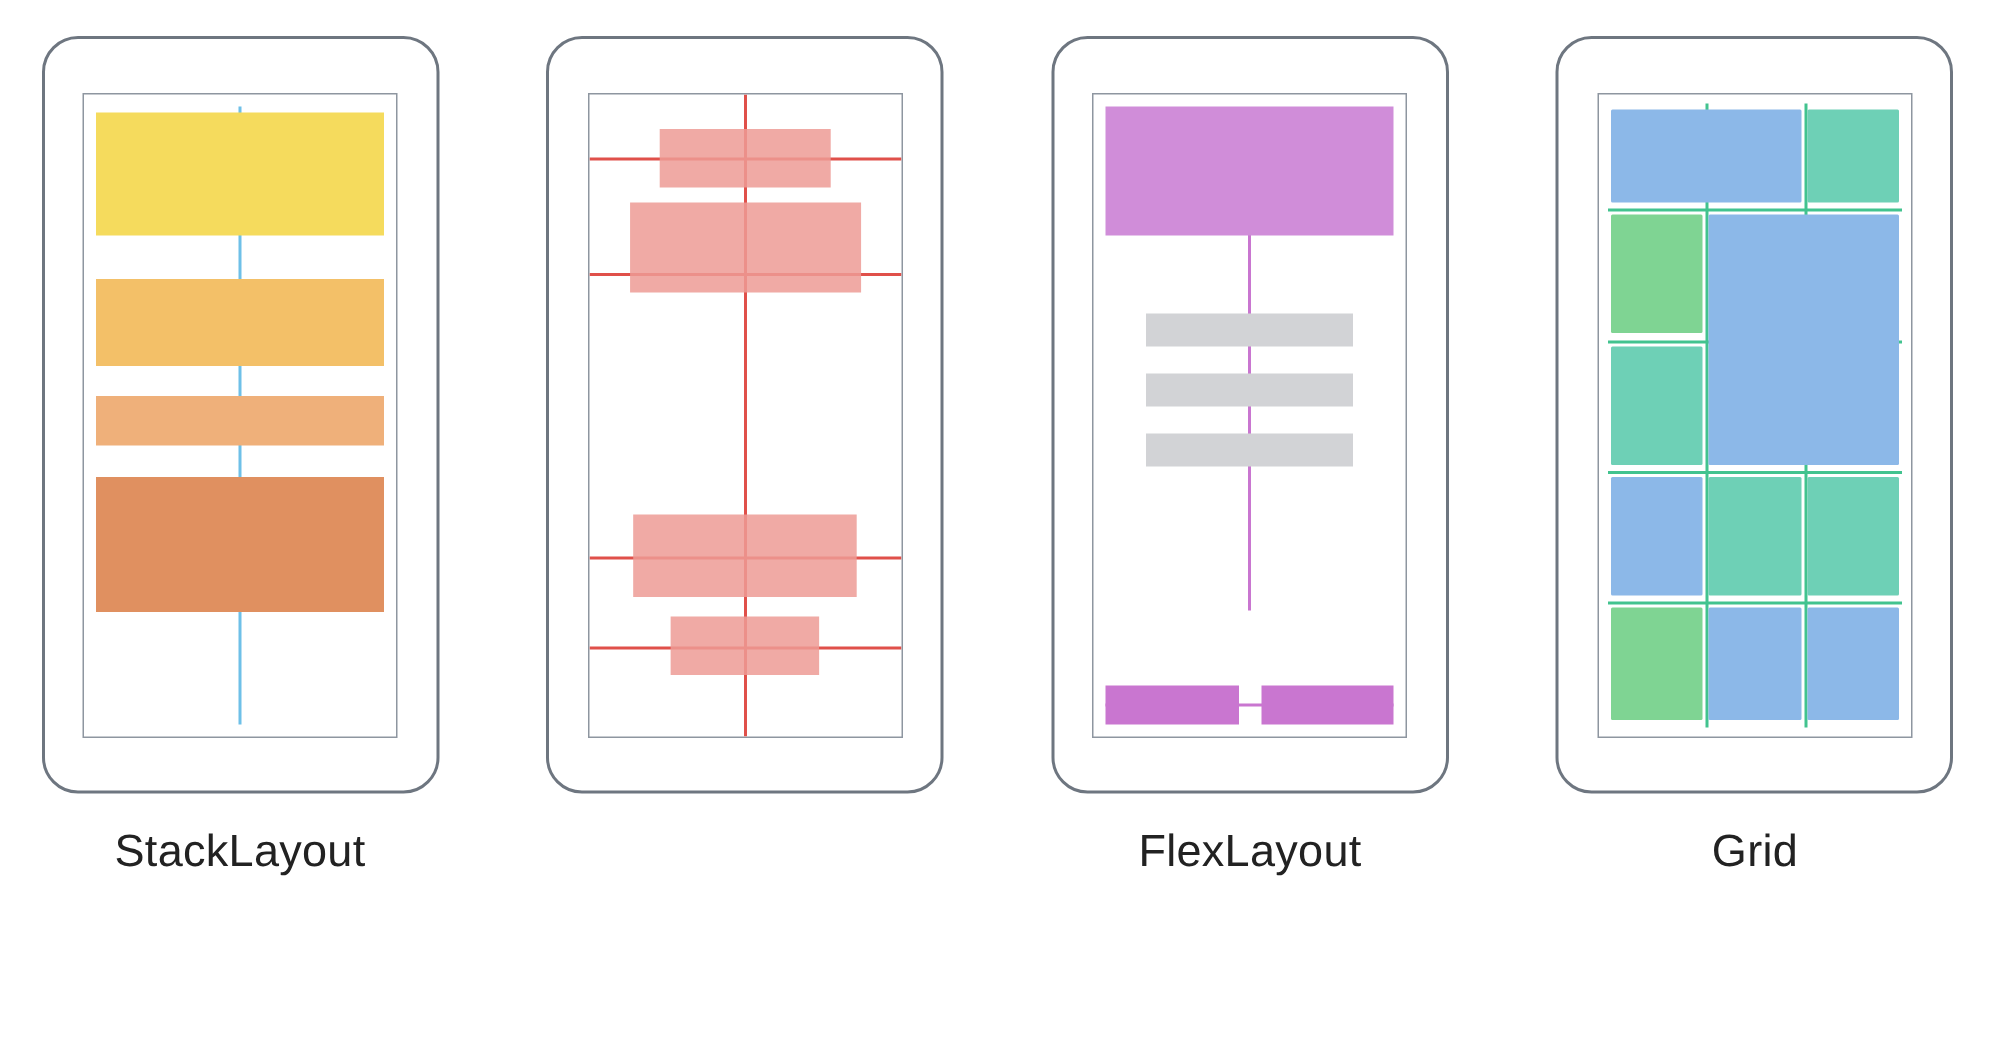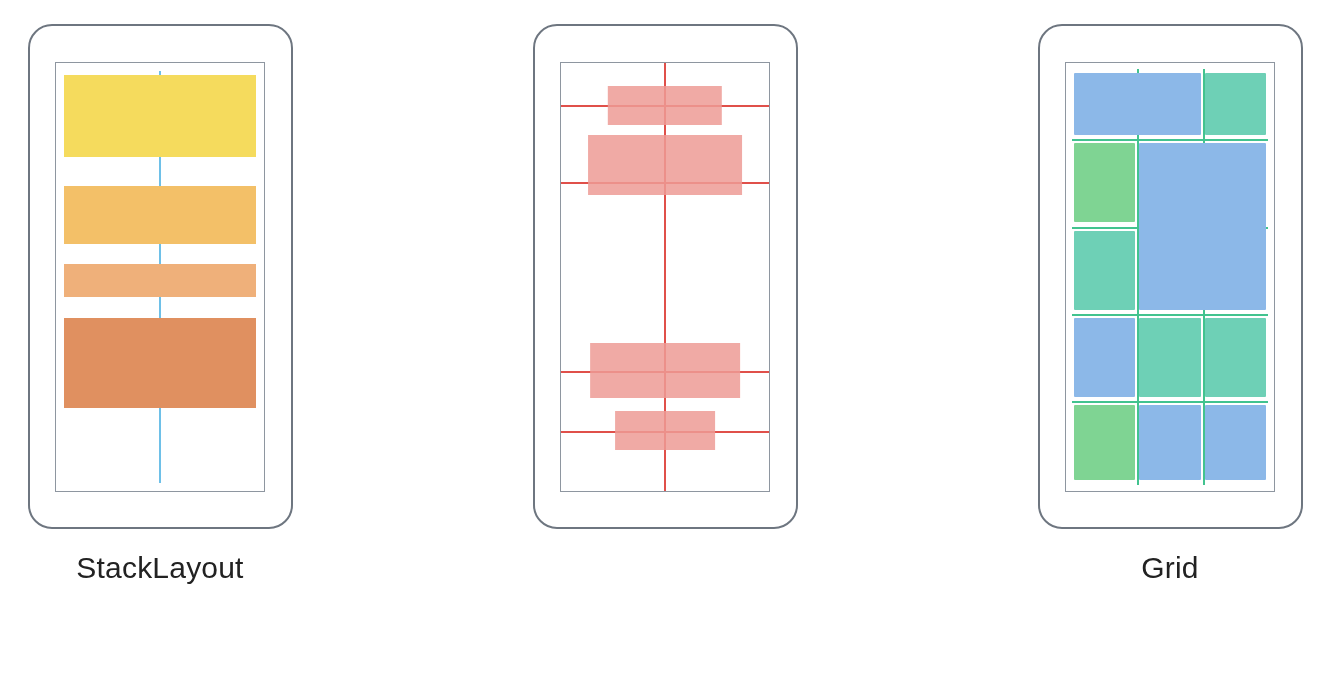--- a/index.html
+++ b/index.html
@@ -61,20 +61,41 @@
             <div class="abs-hline" style="top: 72%;"></div>
             <div class="abs-hline" style="top: 86%;"></div>
             <div class="abs-box" style="width: 55%; height: 9%; top: 5.5%;"></div>
             <div class="abs-box" style="width: 74%; height: 14%; top: 17%;"></div>
             <div class="abs-box" style="width: 72%; height: 13%; top: 65.5%;"></div>
             <div class="abs-box" style="width: 48%; height: 9%; top: 81.5%;"></div>
           </div>
       </div>
     </div>
 
+    <div class="card">
+      <div class="phone">
+        <div class="screen">
+          <div class="flex-vline"></div>
+          <div class="flex-col">
+            <div class="flex-hero"></div>
+            <div style="height:34px"></div>
+            <div class="flex-row"></div>
+            <div class="flex-row"></div>
+            <div class="flex-row"></div>
+            <div style="flex:1"></div>
+            <div style="position:relative;width:100%;height:26px">
+              <div class="flex-hline" style="top:12px"></div>
+              <div class="flex-footL" style="position:absolute;left:0;width:46%;top:0"></div>
+              <div class="flex-footR" style="position:absolute;right:0;width:46%;top:0"></div>
+            </div>
+          </div>
+        </div>
+      </div>
+      <div class="label">FlexLayout</div>
+    </div>
 
     <div class="card">
       <div class="phone">
         <div class="screen">
           <div class="grid-inner" id="grid-inner">
               <div class="grid-line" style="left: 33.3%; top: 0px; bottom: 0px; width: 2px;"></div>
               <div class="grid-line" style="left: 66.6%; top: 0px; bottom: 0px; width: 2px;"></div>
               <div class="grid-line" style="top: 17%; left: 0px; right: 0px; height: 2px;"></div>
               <div class="grid-line" style="top: 38%; left: 0px; right: 0px; height: 2px;"></div>
               <div class="grid-line" style="top: 59%; left: 0px; right: 0px; height: 2px;"></div>

